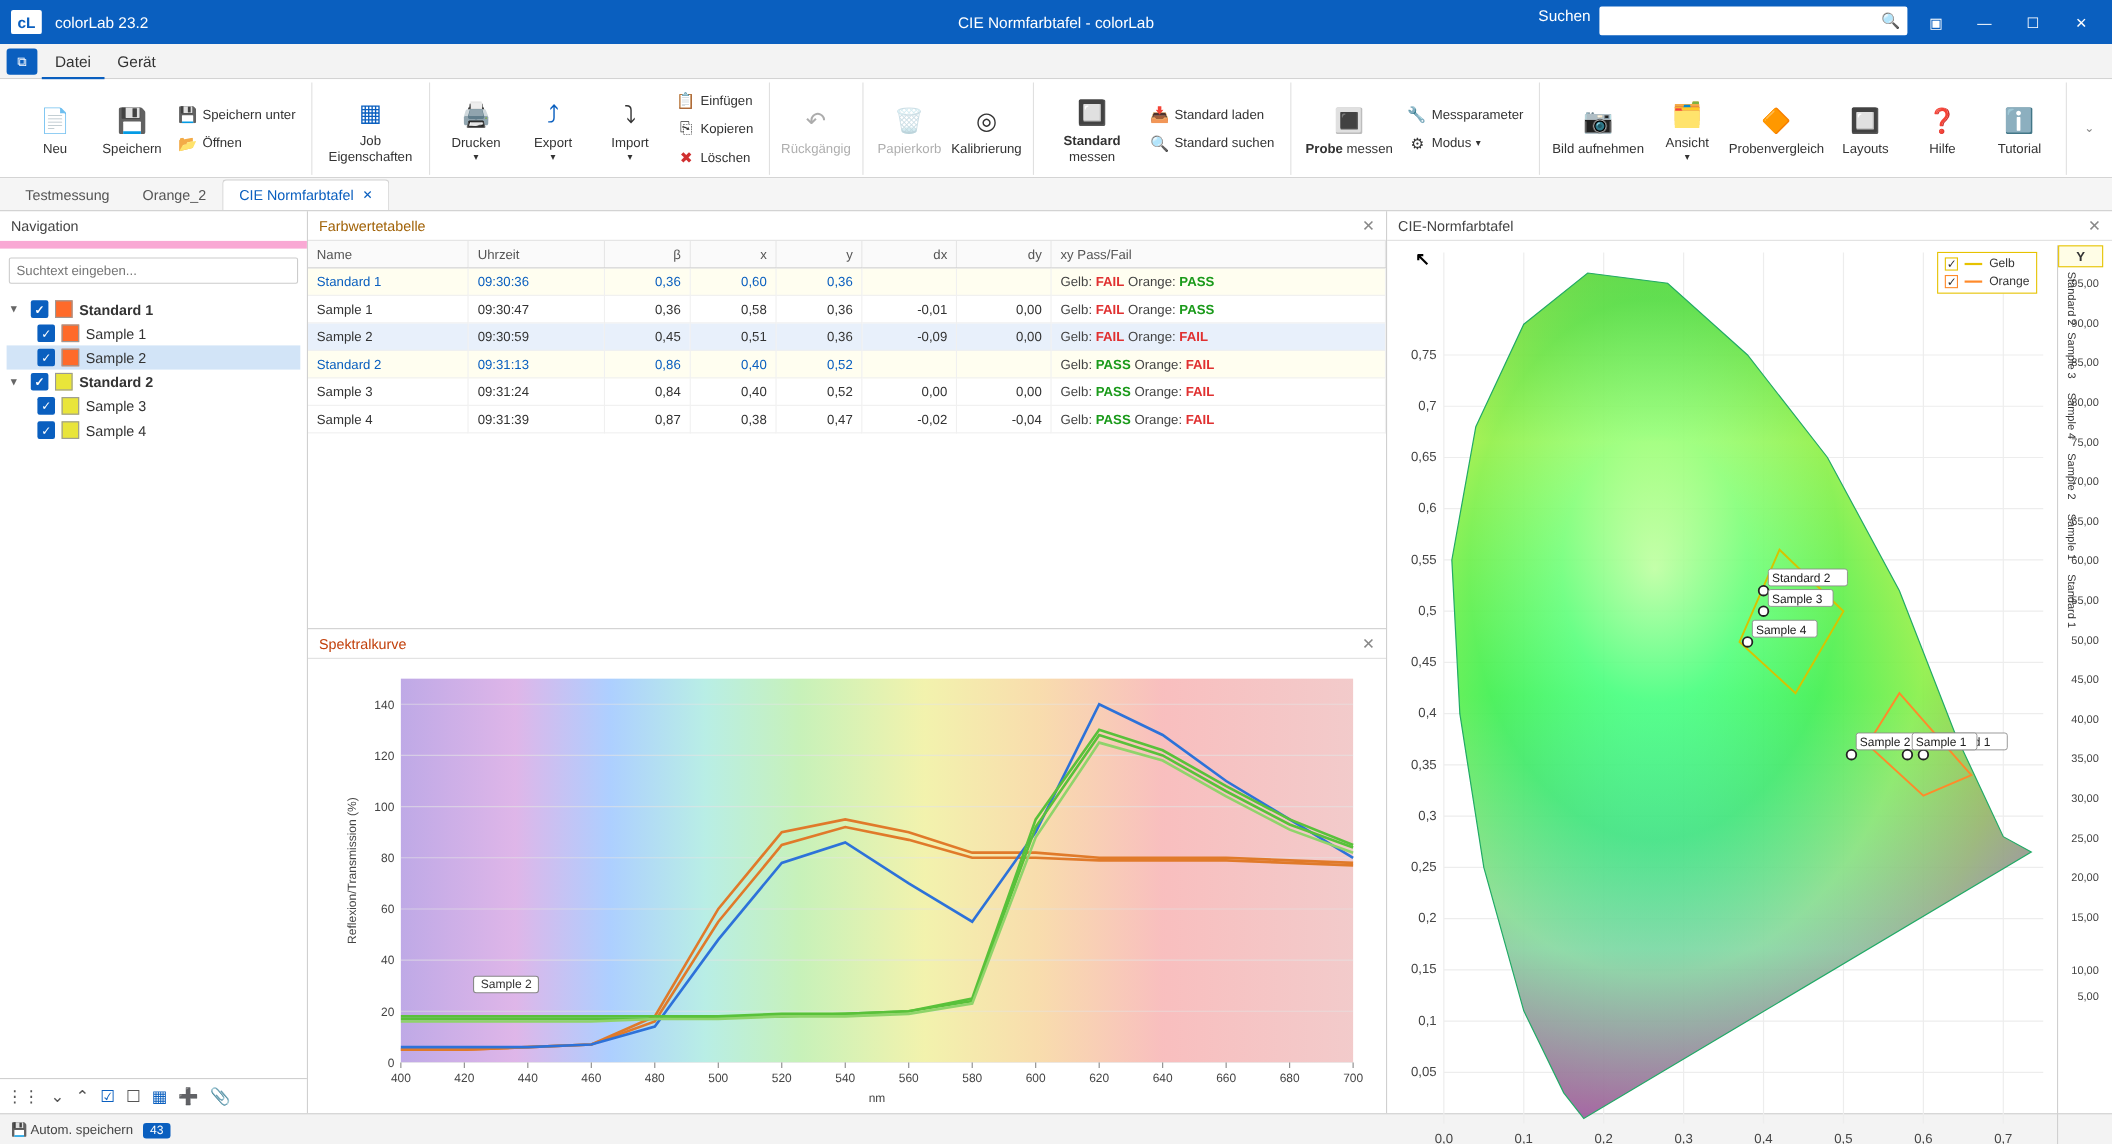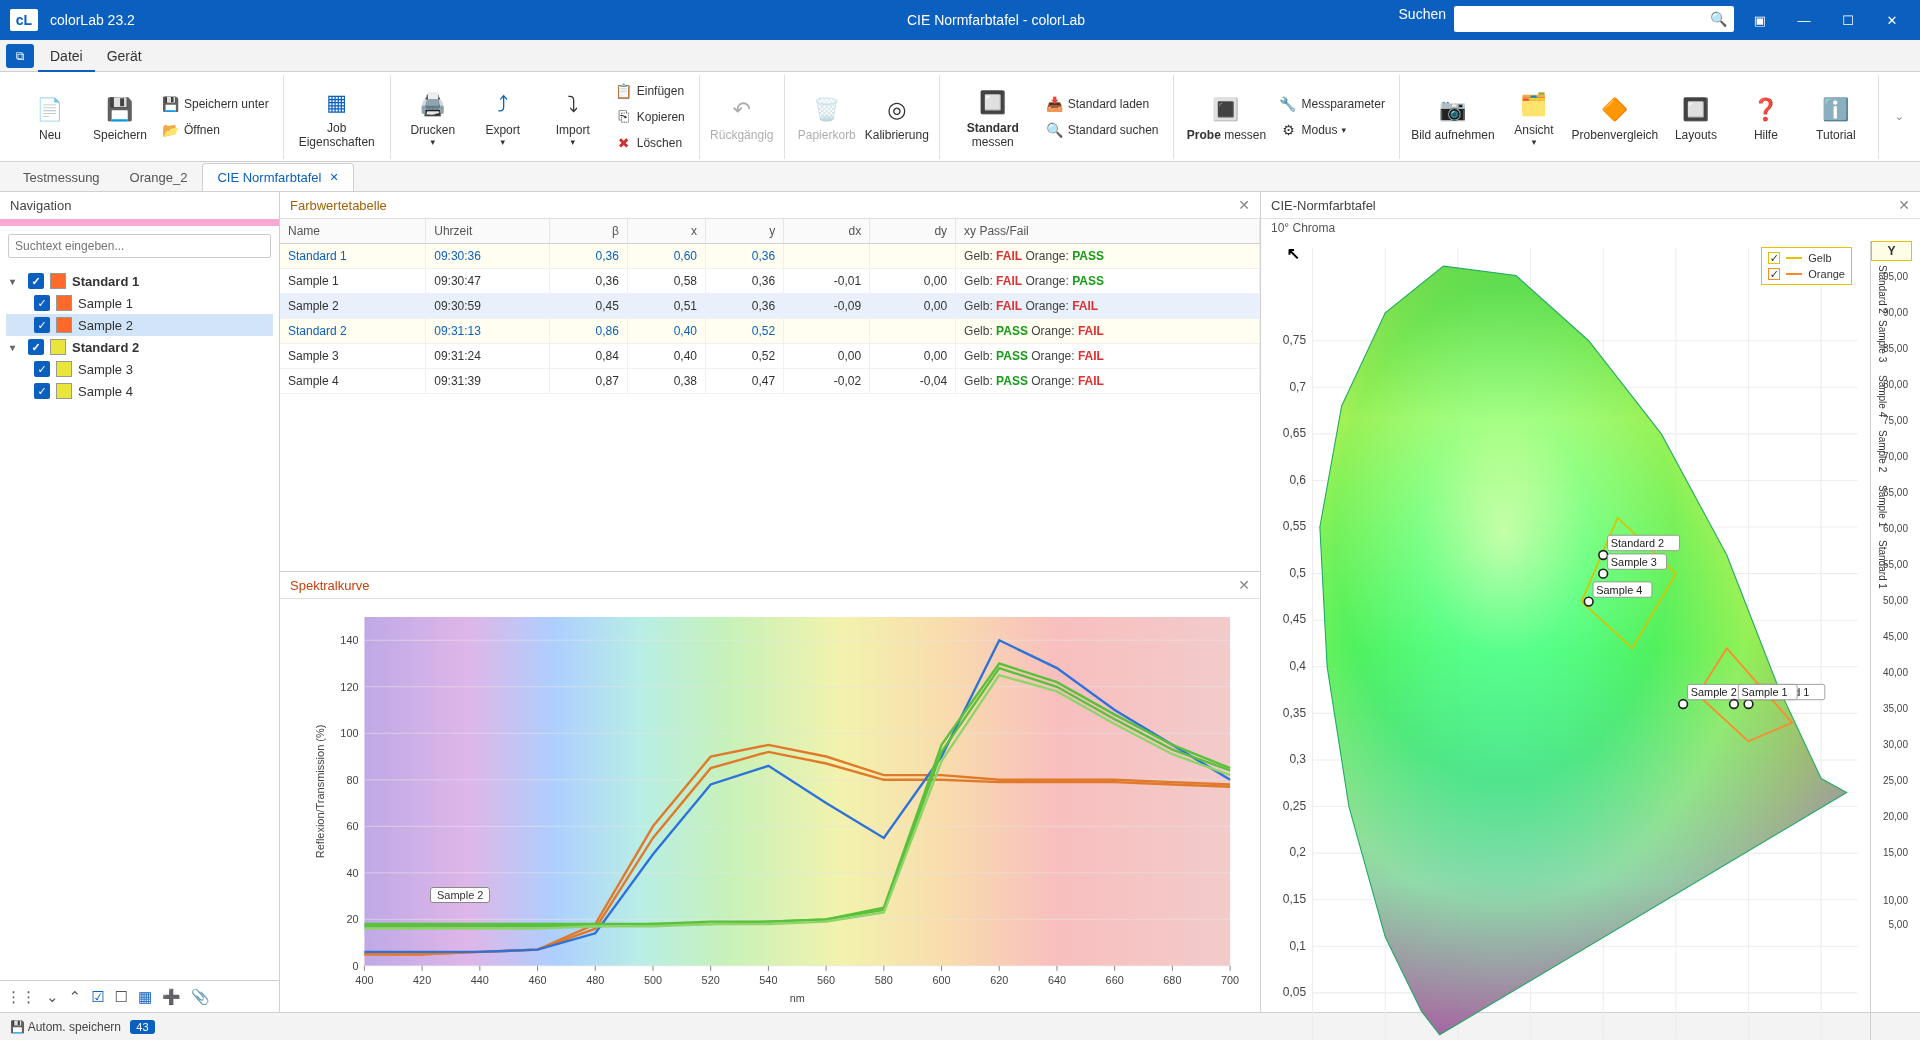--- a/index.html
+++ b/index.html
@@ -1,20 +1,20 @@
 <!DOCTYPE html>
 <html><head>
 <meta charset="utf-8">
 <style>
 * { margin:0; padding:0; box-sizing:border-box; font-family:"Segoe UI",Tahoma,sans-serif; }
 body { width:1920px; height:1040px; overflow:hidden; background:#fff; font-size:14px; color:#333; }
 .titlebar { height:40px; background:#0a5fbf; color:#fff; display:flex; align-items:center; padding:0 10px; }
 .titlebar .app-logo { width:28px; height:22px; background:#fff; color:#0a5fbf; display:flex; align-items:center; justify-content:center; font-weight:bold; font-size:14px; border-radius:2px; margin-right:12px; }
 .titlebar .app-name { font-size:14px; }
-.titlebar .center-title { position:absolute; left:50%; transform:translateX(-50%); font-size:14px;margin-left:36px; }
+.titlebar .center-title { position:absolute; left:50%; transform:translateX(-50%); font-size:14px; }
 .titlebar .right { margin-left:auto; display:flex; align-items:flex-start; gap:8px; }
 .titlebar .search-box { display:flex; align-items:center; background:#fff; border-radius:2px; padding:0 6px; height:26px; width:280px; }
 .titlebar .search-box input { flex:1; border:none; outline:none; font-size:13px; }
 .titlebar .win-btn { width:36px; height:28px; display:flex; align-items:center; justify-content:center; font-size:13px; cursor:pointer; }
 .menubar { height:32px; background:#f3f3f3; border-bottom:1px solid #d0d0d0; display:flex; align-items:center; padding:0 6px; gap:4px; }
 .menubar .file-icon { width:28px; height:24px; background:#0a5fbf; color:#fff; display:flex; align-items:center; justify-content:center; font-size:12px; border-radius:3px; }
 .menubar .mitem { padding:6px 12px; font-size:14px; cursor:pointer; }
 .menubar .mitem.active { border-bottom:2px solid #0a5fbf; }
 .ribbon { height:90px; background:#fff; border-bottom:1px solid #d0d0d0; display:flex; align-items:center; padding:4px 8px; gap:0; }
 .ribbon .group { display:flex; align-items:center; gap:6px; padding:0 10px; height:84px; border-right:1px solid #e0e0e0; }
@@ -477,21 +477,20 @@
           <div class="sample-callout" style="left:120px; top:280px">Sample 2</div>
         </div>
       </div>
     </div>
 
     <div class="right-col">
       <div class="panel-hdr">
         <span class="title" style="color:#444">CIE-Normfarbtafel</span>
         <span class="close">✕</span>
       </div>
-      <div style="padding:2px 10px;font-size:12px;color:#555">10° Chroma</div>
       <div class="cie-body">
         <svg class="cie-svg" id="cie-svg" viewBox="0 0 590 760" preserveAspectRatio="none">
             <defs>
               <radialGradient id="cie-g" cx="35%" cy="35%" r="80%">
                 <stop offset="0%" stop-color="#ffffff"></stop>
                 <stop offset="20%" stop-color="#60ffb0"></stop>
                 <stop offset="40%" stop-color="#50e050"></stop>
                 <stop offset="60%" stop-color="#e0e040"></stop>
                 <stop offset="80%" stop-color="#ff8030"></stop>
                 <stop offset="100%" stop-color="#ff2080"></stop>

